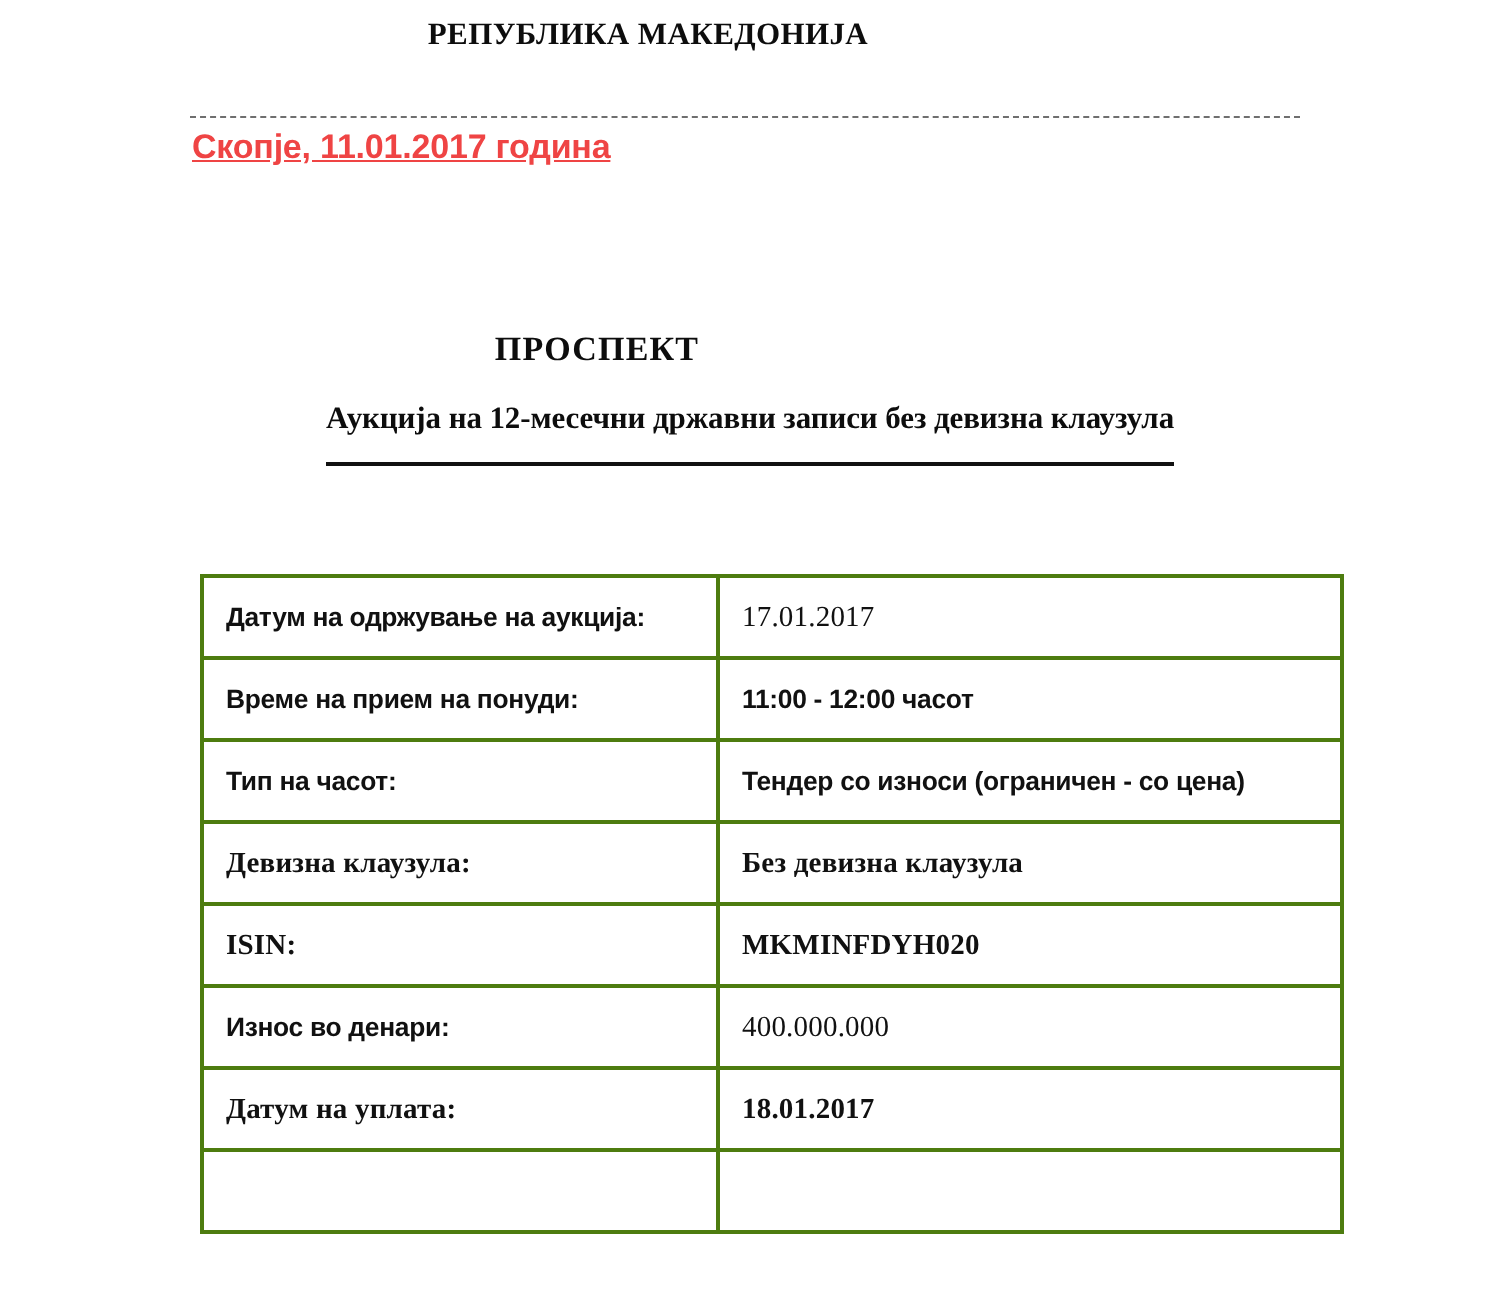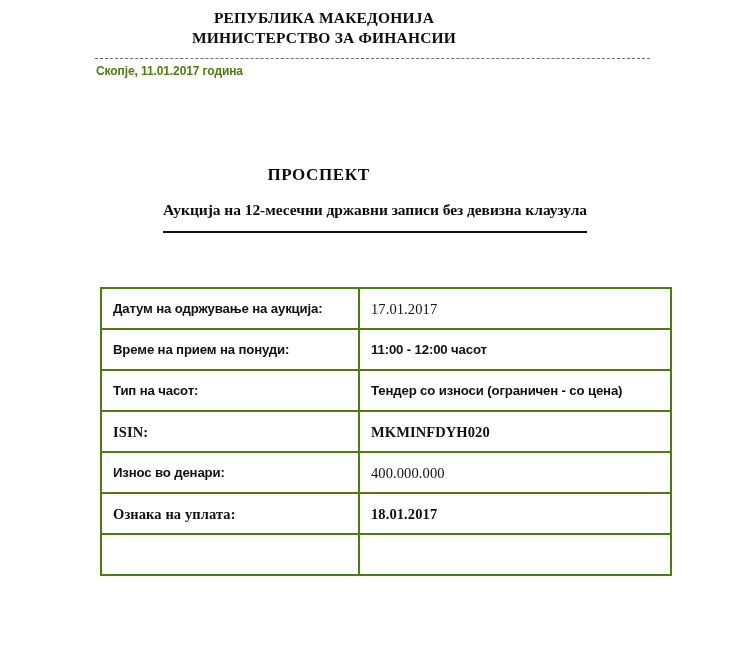--- a/index.html
+++ b/index.html
@@ -50,38 +50,38 @@
     border-top: 1px dashed #6f6f6f;
   }
 
   
   .city-date {
     position: absolute;
     left: 96px;
     top: 64px;
     font-family: "Liberation Sans", sans-serif;
     font-weight: bold;
-    font-size: 12px;
+    font-size: 17px;
     letter-spacing: -0.1px;
-    color: #4d7c0f;
+    color: #ef4444;
+    text-decoration: underline;
   }
 
   
   .doc-title {
     position: absolute;
     left: 0;
     top: 165px;
     width: 597px;
     text-align: center;
     font-family: "Liberation Serif", serif;
     font-weight: bold;
     font-size: 17px;
     letter-spacing: 0.6px;
     color: #0d0d0d;
-    margin-left: 20px;
   }
 
   .doc-subtitle-wrap {
     position: absolute;
     left: 0;
     top: 200px;
     width: 750px;
     text-align: center;
   }
   .doc-subtitle {
@@ -143,21 +143,20 @@
   }
   tr.empty-row td { height: 39px; }
 </style>
 </head>
 <body>
 
 <div class="page">
 
   <div class="org-header">
     <span>РЕПУБЛИКА МАКЕДОНИЈА</span>
-    <span class="line2">МИНИСТЕРСТВО ЗА ФИНАНСИИ</span>
   </div>
 
   <div class="dashed-rule"></div>
 
   <div class="city-date">Скопје, 11.01.2017 година</div>
 
   <div class="doc-title">ПРОСПЕКТ</div>
 
   <div class="doc-subtitle-wrap">
     <span class="doc-subtitle">Аукција на 12-месечни државни записи без девизна клаузула</span>
@@ -175,29 +174,33 @@
       </tr>
       <tr>
         <td class="cell-label">Време на прием на понуди:</td>
         <td class="cell-value">11:00 - 12:00 часот</td>
       </tr>
       <tr>
         <td class="cell-label">Тип на часот:</td>
         <td class="cell-value">Тендер со износи (ограничен - со цена)</td>
       </tr>
       <tr class="serif-row">
+        <td class="cell-label">Девизна клаузула:</td>
+        <td class="cell-value">Без девизна клаузула</td>
+      </tr>
+      <tr class="serif-row">
         <td class="cell-label">ISIN:</td>
         <td class="cell-value">MKMINFDYH020</td>
       </tr>
       <tr>
         <td class="cell-label">Износ во денари:</td>
         <td class="cell-value value-plain">400.000.000</td>
       </tr>
       <tr class="serif-row">
-        <td class="cell-label">Ознака на уплата:</td>
+        <td class="cell-label">Датум на уплата:</td>
         <td class="cell-value value-plain">18.01.2017</td>
       </tr>
       <tr class="empty-row">
         <td class="cell-label"></td>
         <td class="cell-value"></td>
       </tr>
     </tbody>
   </table>
 
 </div>

